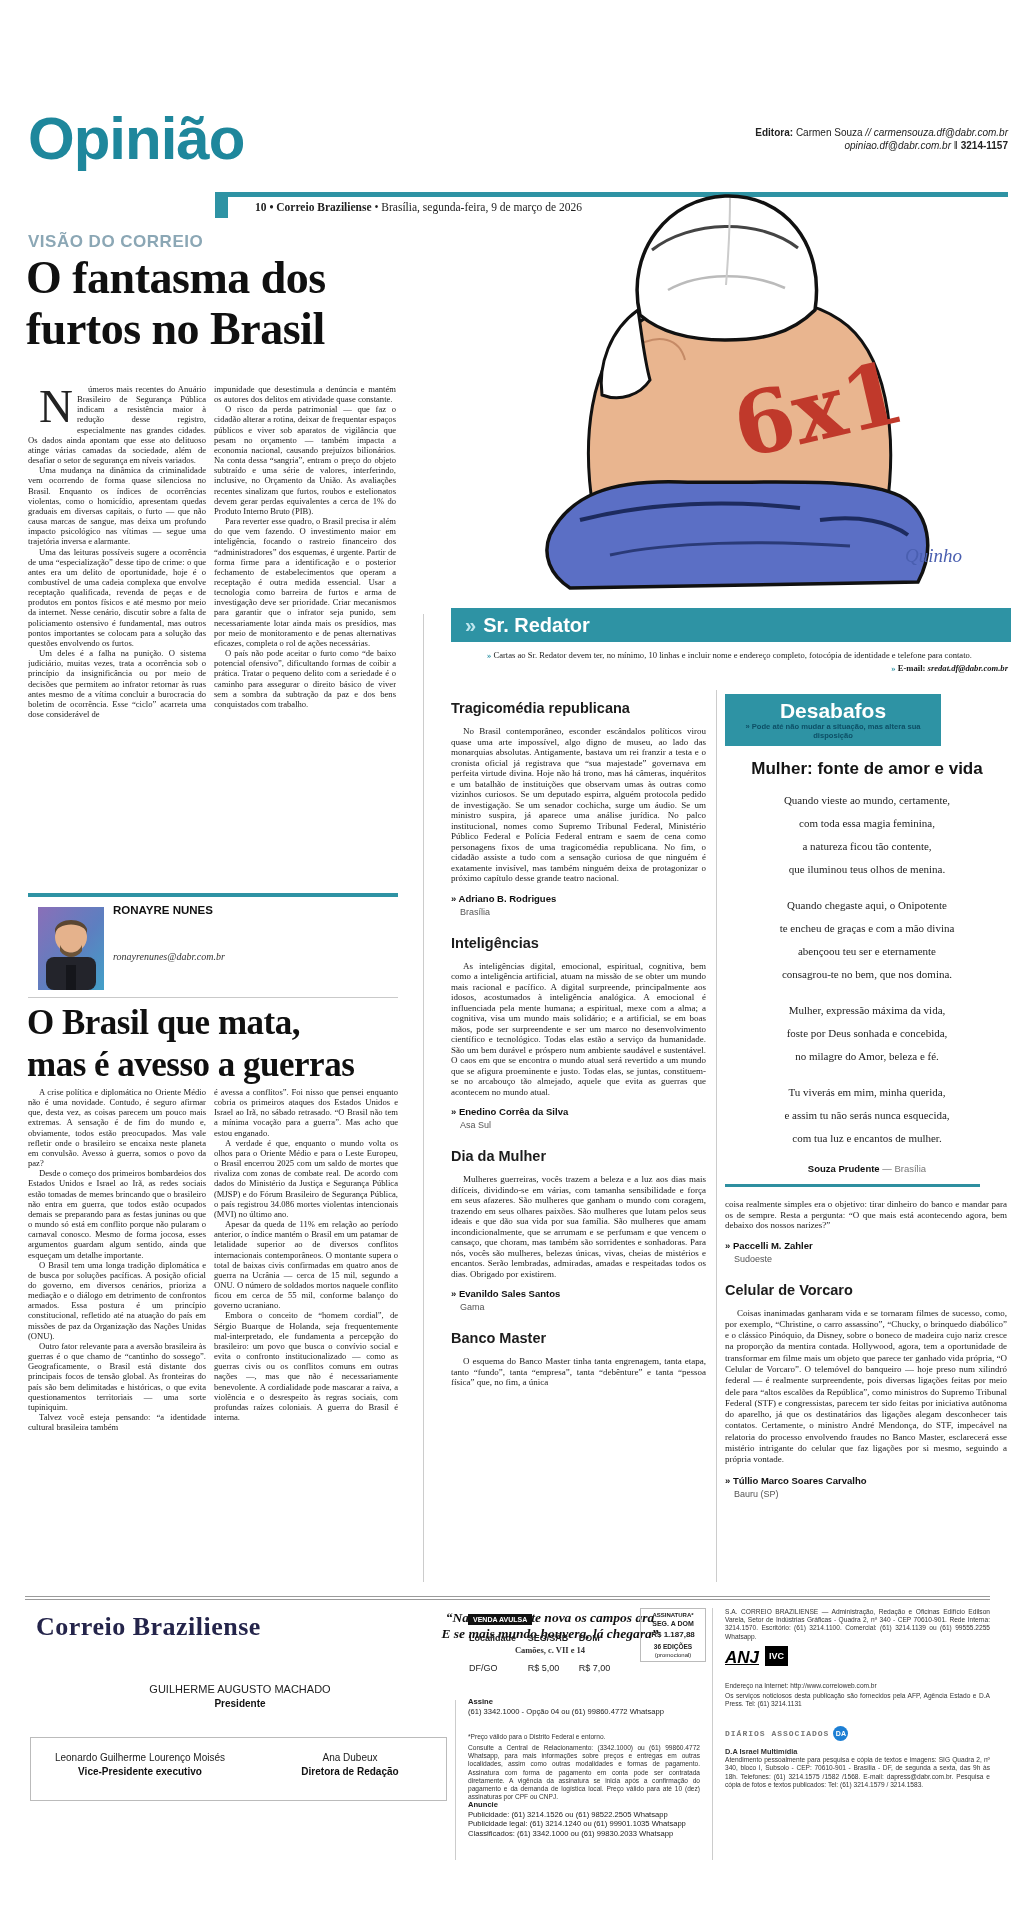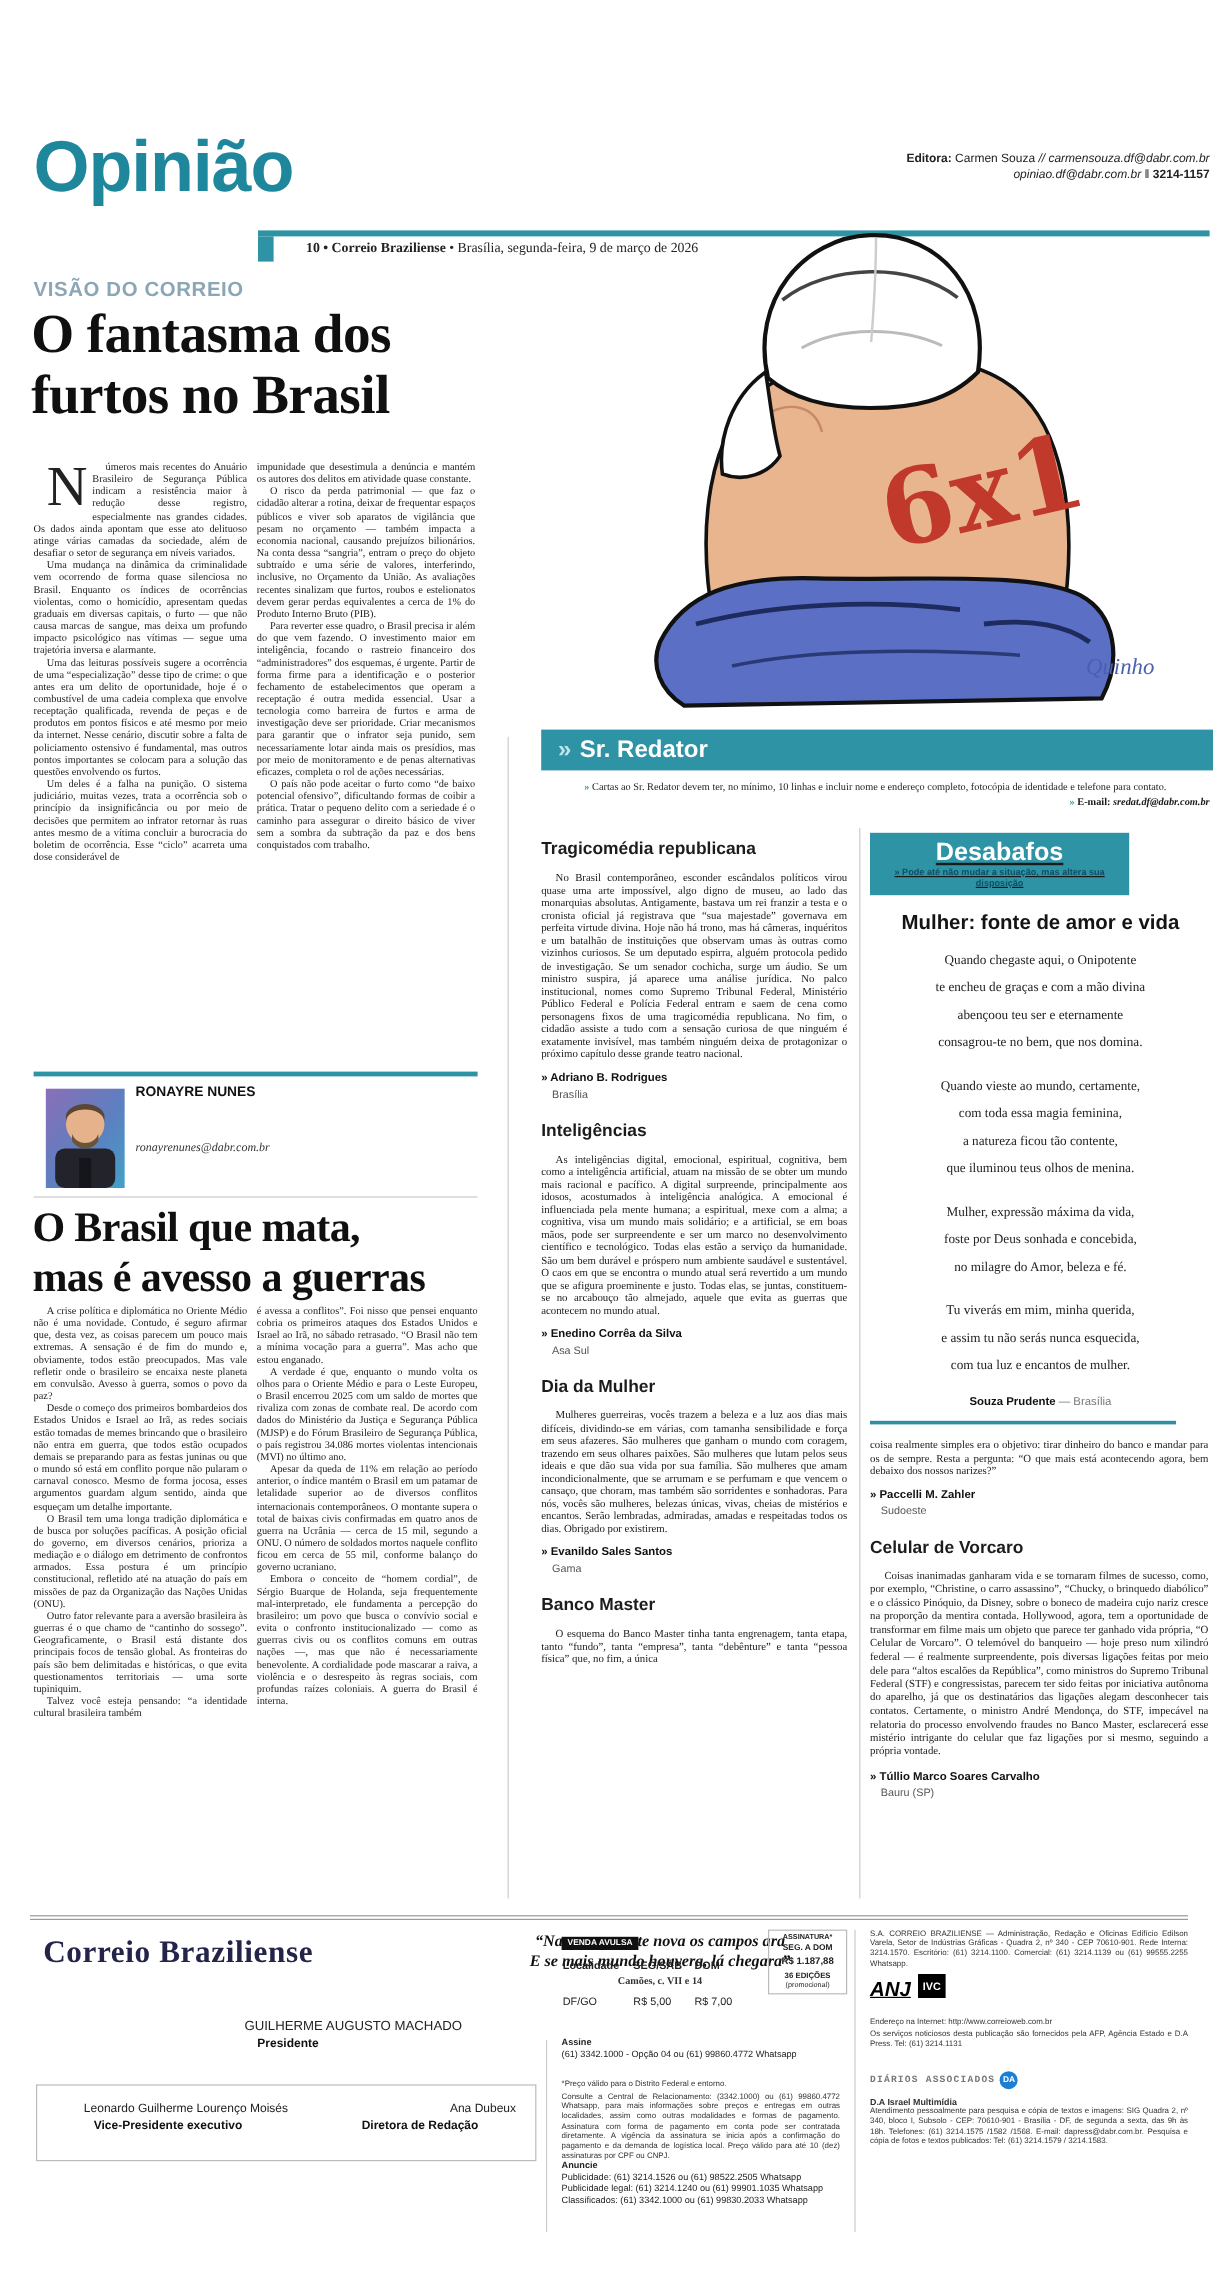--- a/index.html
+++ b/index.html
@@ -58,21 +58,21 @@
   .poem-author{font-family:"Liberation Sans",sans-serif;font-size:9.5px;text-align:center;color:#777;}
   .poem-author b{color:#111;}
   .teal-rule{background:#2e8fa0;height:3px;}
   
   .foot-rule{border-top:1px solid #9a9a9a;border-bottom:1px solid #9a9a9a;height:2px;}
   .paper-logo{font-family:"Liberation Serif",serif;font-weight:bold;font-size:26px;
               color:#24244a;letter-spacing:.5px;}
   .motto{font-weight:bold;font-style:italic;font-size:13.5px;text-align:center;line-height:16px;color:#111;}
   .motto-src{font-size:8.5px;text-align:center;color:#333;font-weight:bold;}
   .officer{font-family:"Liberation Sans",sans-serif;text-align:center;}
-  .officer .nm{font-size:11px;color:#222;text-align:right;}
+  .officer .nm{font-size:11px;color:#222;}
   .officer .rl{font-size:10px;font-weight:bold;color:#111;margin-top:3px;}
   .officer2 .nm{font-size:10px;}
   .fbox{border:1px solid #bbb;}
   .fs-label{background:#111;color:#fff;font-family:"Liberation Sans",sans-serif;font-weight:bold;
             font-size:7px;padding:2px 5px;display:inline-block;}
   .ftable{font-family:"Liberation Sans",sans-serif;font-size:9px;color:#222;}
   .ftable .hd{font-weight:bold;}
   .fsmall{font-family:"Liberation Sans",sans-serif;font-size:6.6px;line-height:8.2px;color:#333;text-align:justify;}
   .fmid{font-family:"Liberation Sans",sans-serif;font-size:7.6px;line-height:9.5px;color:#222;}
   .fbold{font-weight:bold;}
@@ -235,28 +235,28 @@
       <div class="letter-title">Banco Master</div>
       <div class="letter-body">
           <p>O esquema do Banco Master tinha tanta engrenagem, tanta etapa, tanto “fundo”, tanta “empresa”, tanta “debênture” e tanta “pessoa física” que, no fim, a única</p>
         </div>
     </div>
   </div>
 
   <div class="abs vrule" style="left:716px;top:690px;height:892px;"></div>
 
   <div class="abs" style="left:725px;top:694px;width:284px;">
-    <div class="desabafos-box" style="width:208px;text-decoration:underline;">
+    <div class="desabafos-box" style="width:208px;">
       <div class="desabafos-title">Desabafos</div>
       <div class="desabafos-sub">» Pode até não mudar a situação, mas altera sua disposição</div>
     </div>
     <div class="poem-title" style="width:284px;margin-top:13px;">Mulher: fonte de amor e vida</div>
     <div class="poem" style="width:284px;margin-top:10px;">
+        <p>Quando vieste ao mundo, certamente,<br>com toda essa magia feminina,<br>a natureza ficou tão contente,<br>que iluminou teus olhos de menina.</p>
         <p>Quando chegaste aqui, o Onipotente<br>te encheu de graças e com a mão divina<br>abençoou teu ser e eternamente<br>consagrou-te no bem, que nos domina.</p>
-        <p>Quando vieste ao mundo, certamente,<br>com toda essa magia feminina,<br>a natureza ficou tão contente,<br>que iluminou teus olhos de menina.</p>
         <p>Mulher, expressão máxima da vida,<br>foste por Deus sonhada e concebida,<br>no milagre do Amor, beleza e fé.</p>
         <p>Tu viverás em mim, minha querida,<br>e assim tu não serás nunca esquecida,<br>com tua luz e encantos de mulher.</p>
       </div>
     <div class="poem-author">
       <b>Souza Prudente</b><span> — Brasília</span>
     </div>
     <div class="teal-rule" style="width:255px;margin-top:10px;"></div>
 
     <div class="letters" style="width:282px;margin-top:12px;">
       <div class="letter-body first-noindent">

